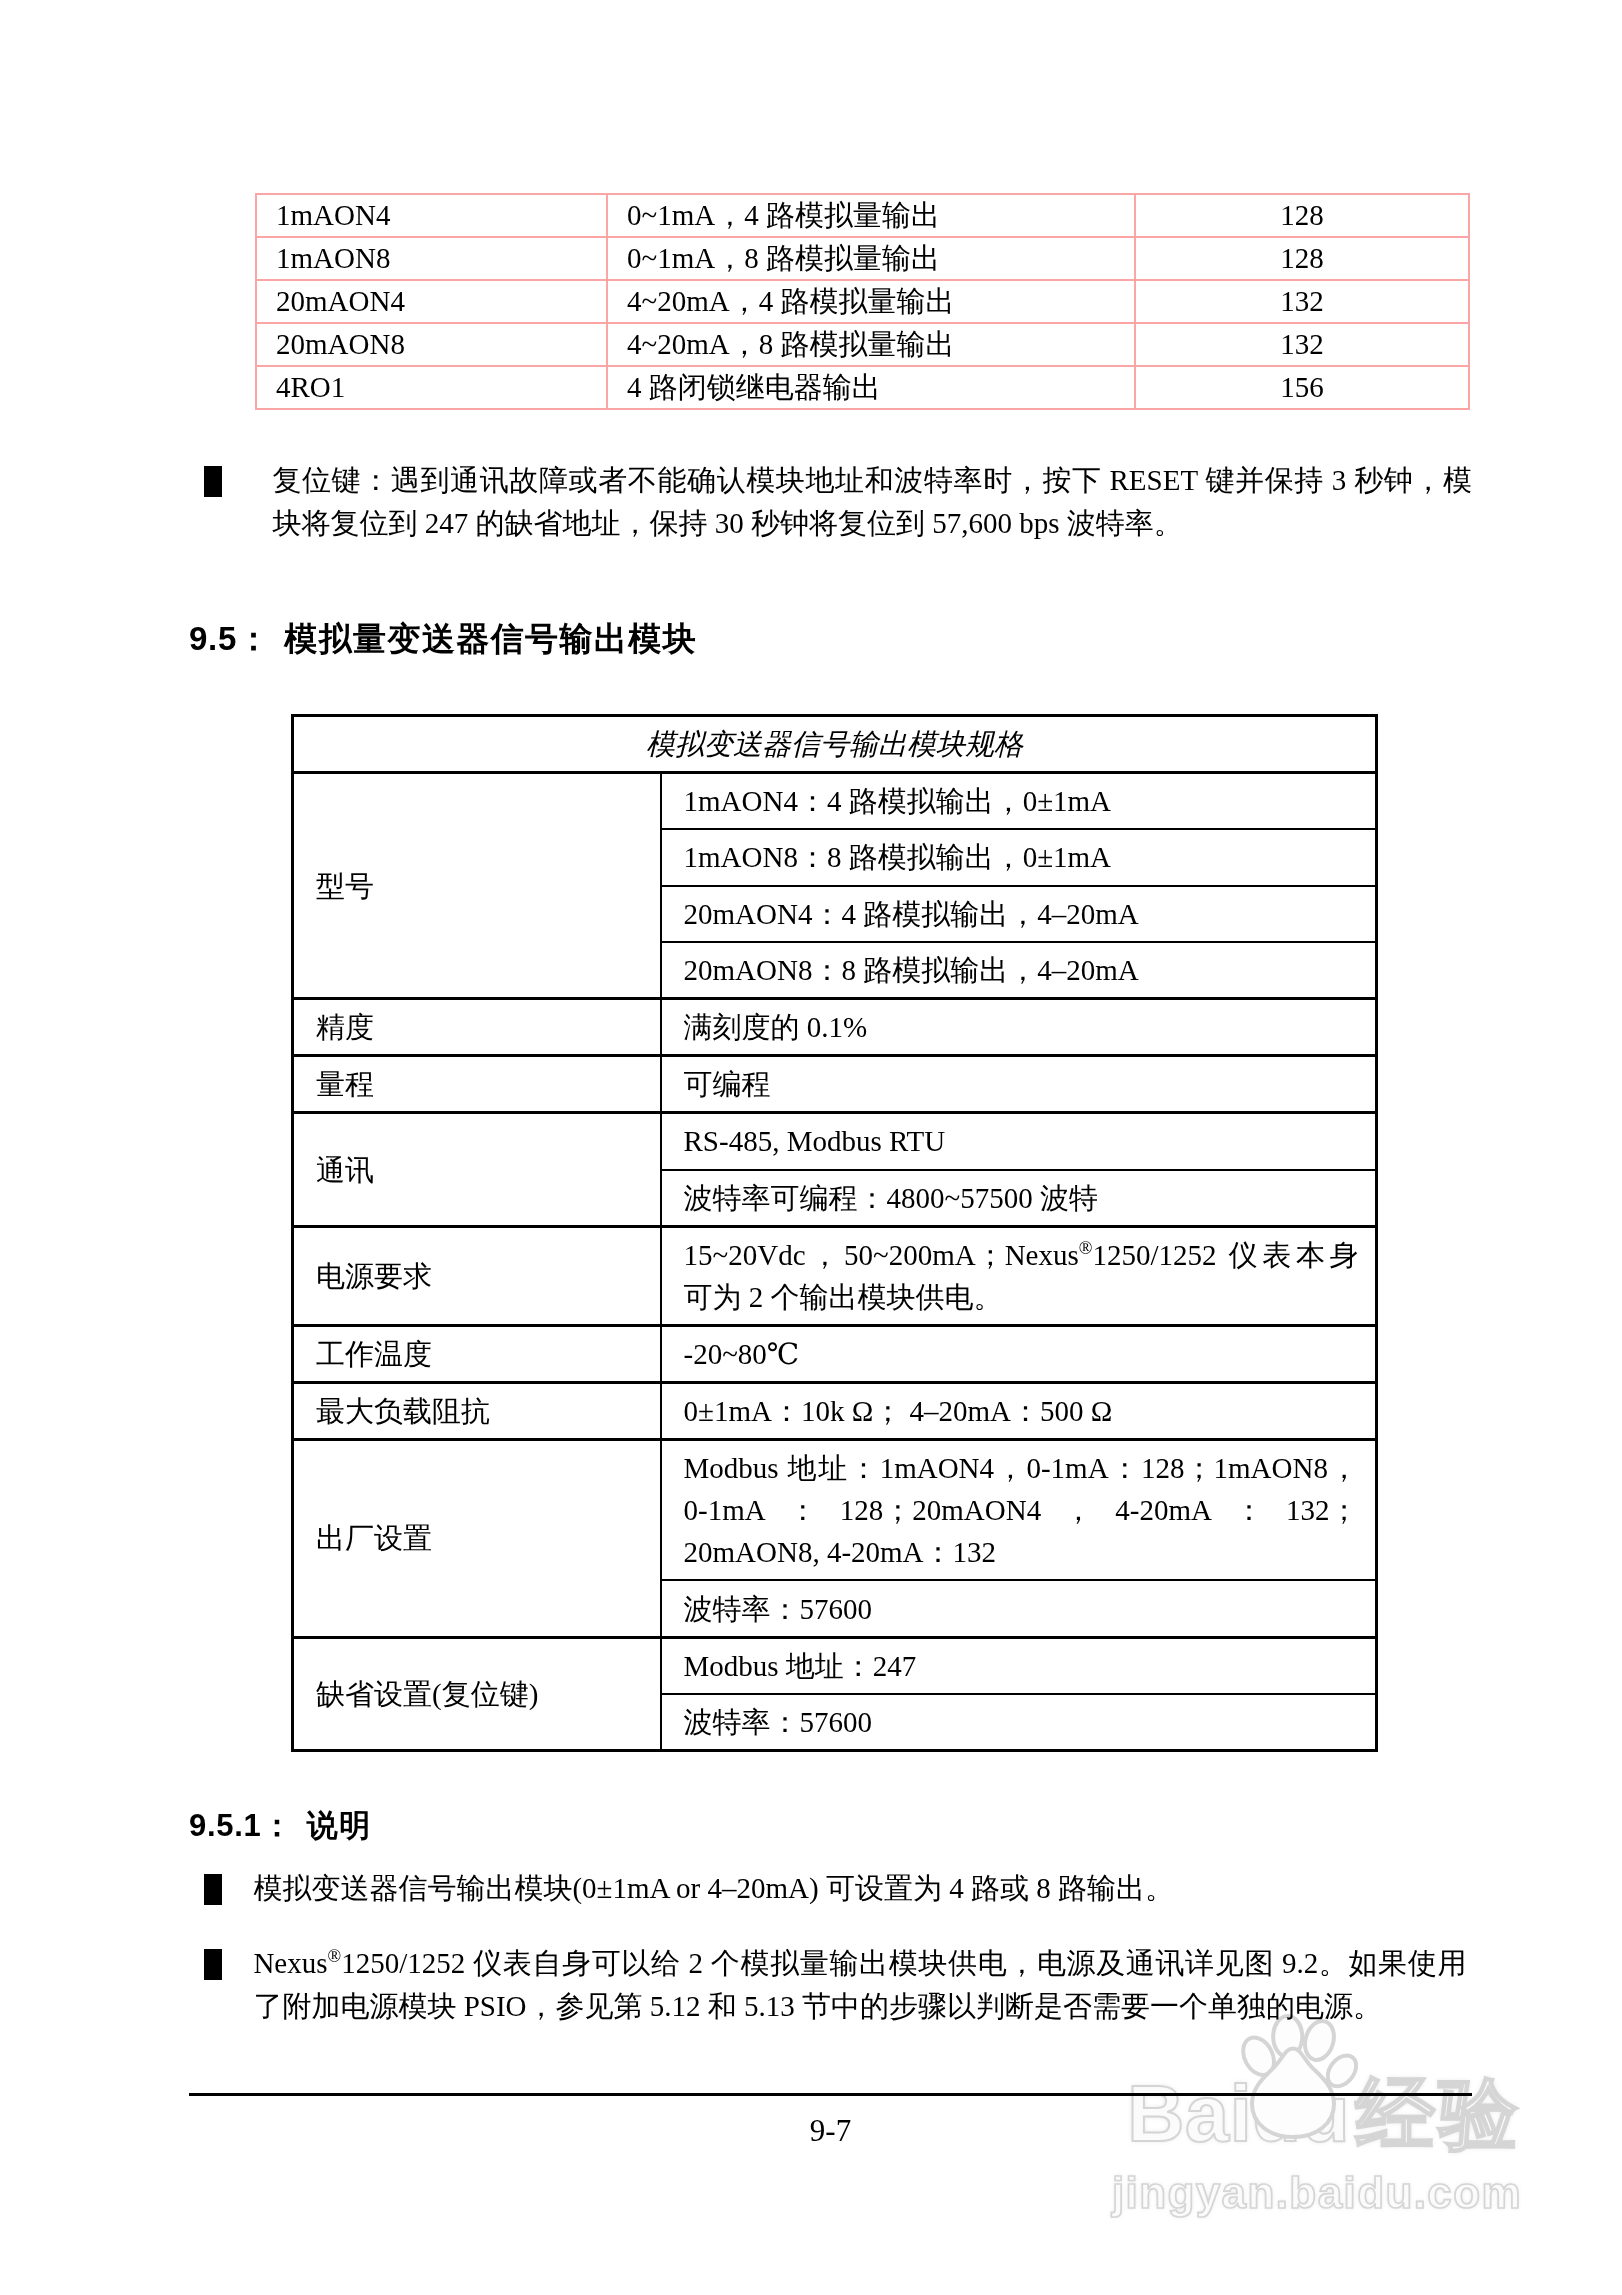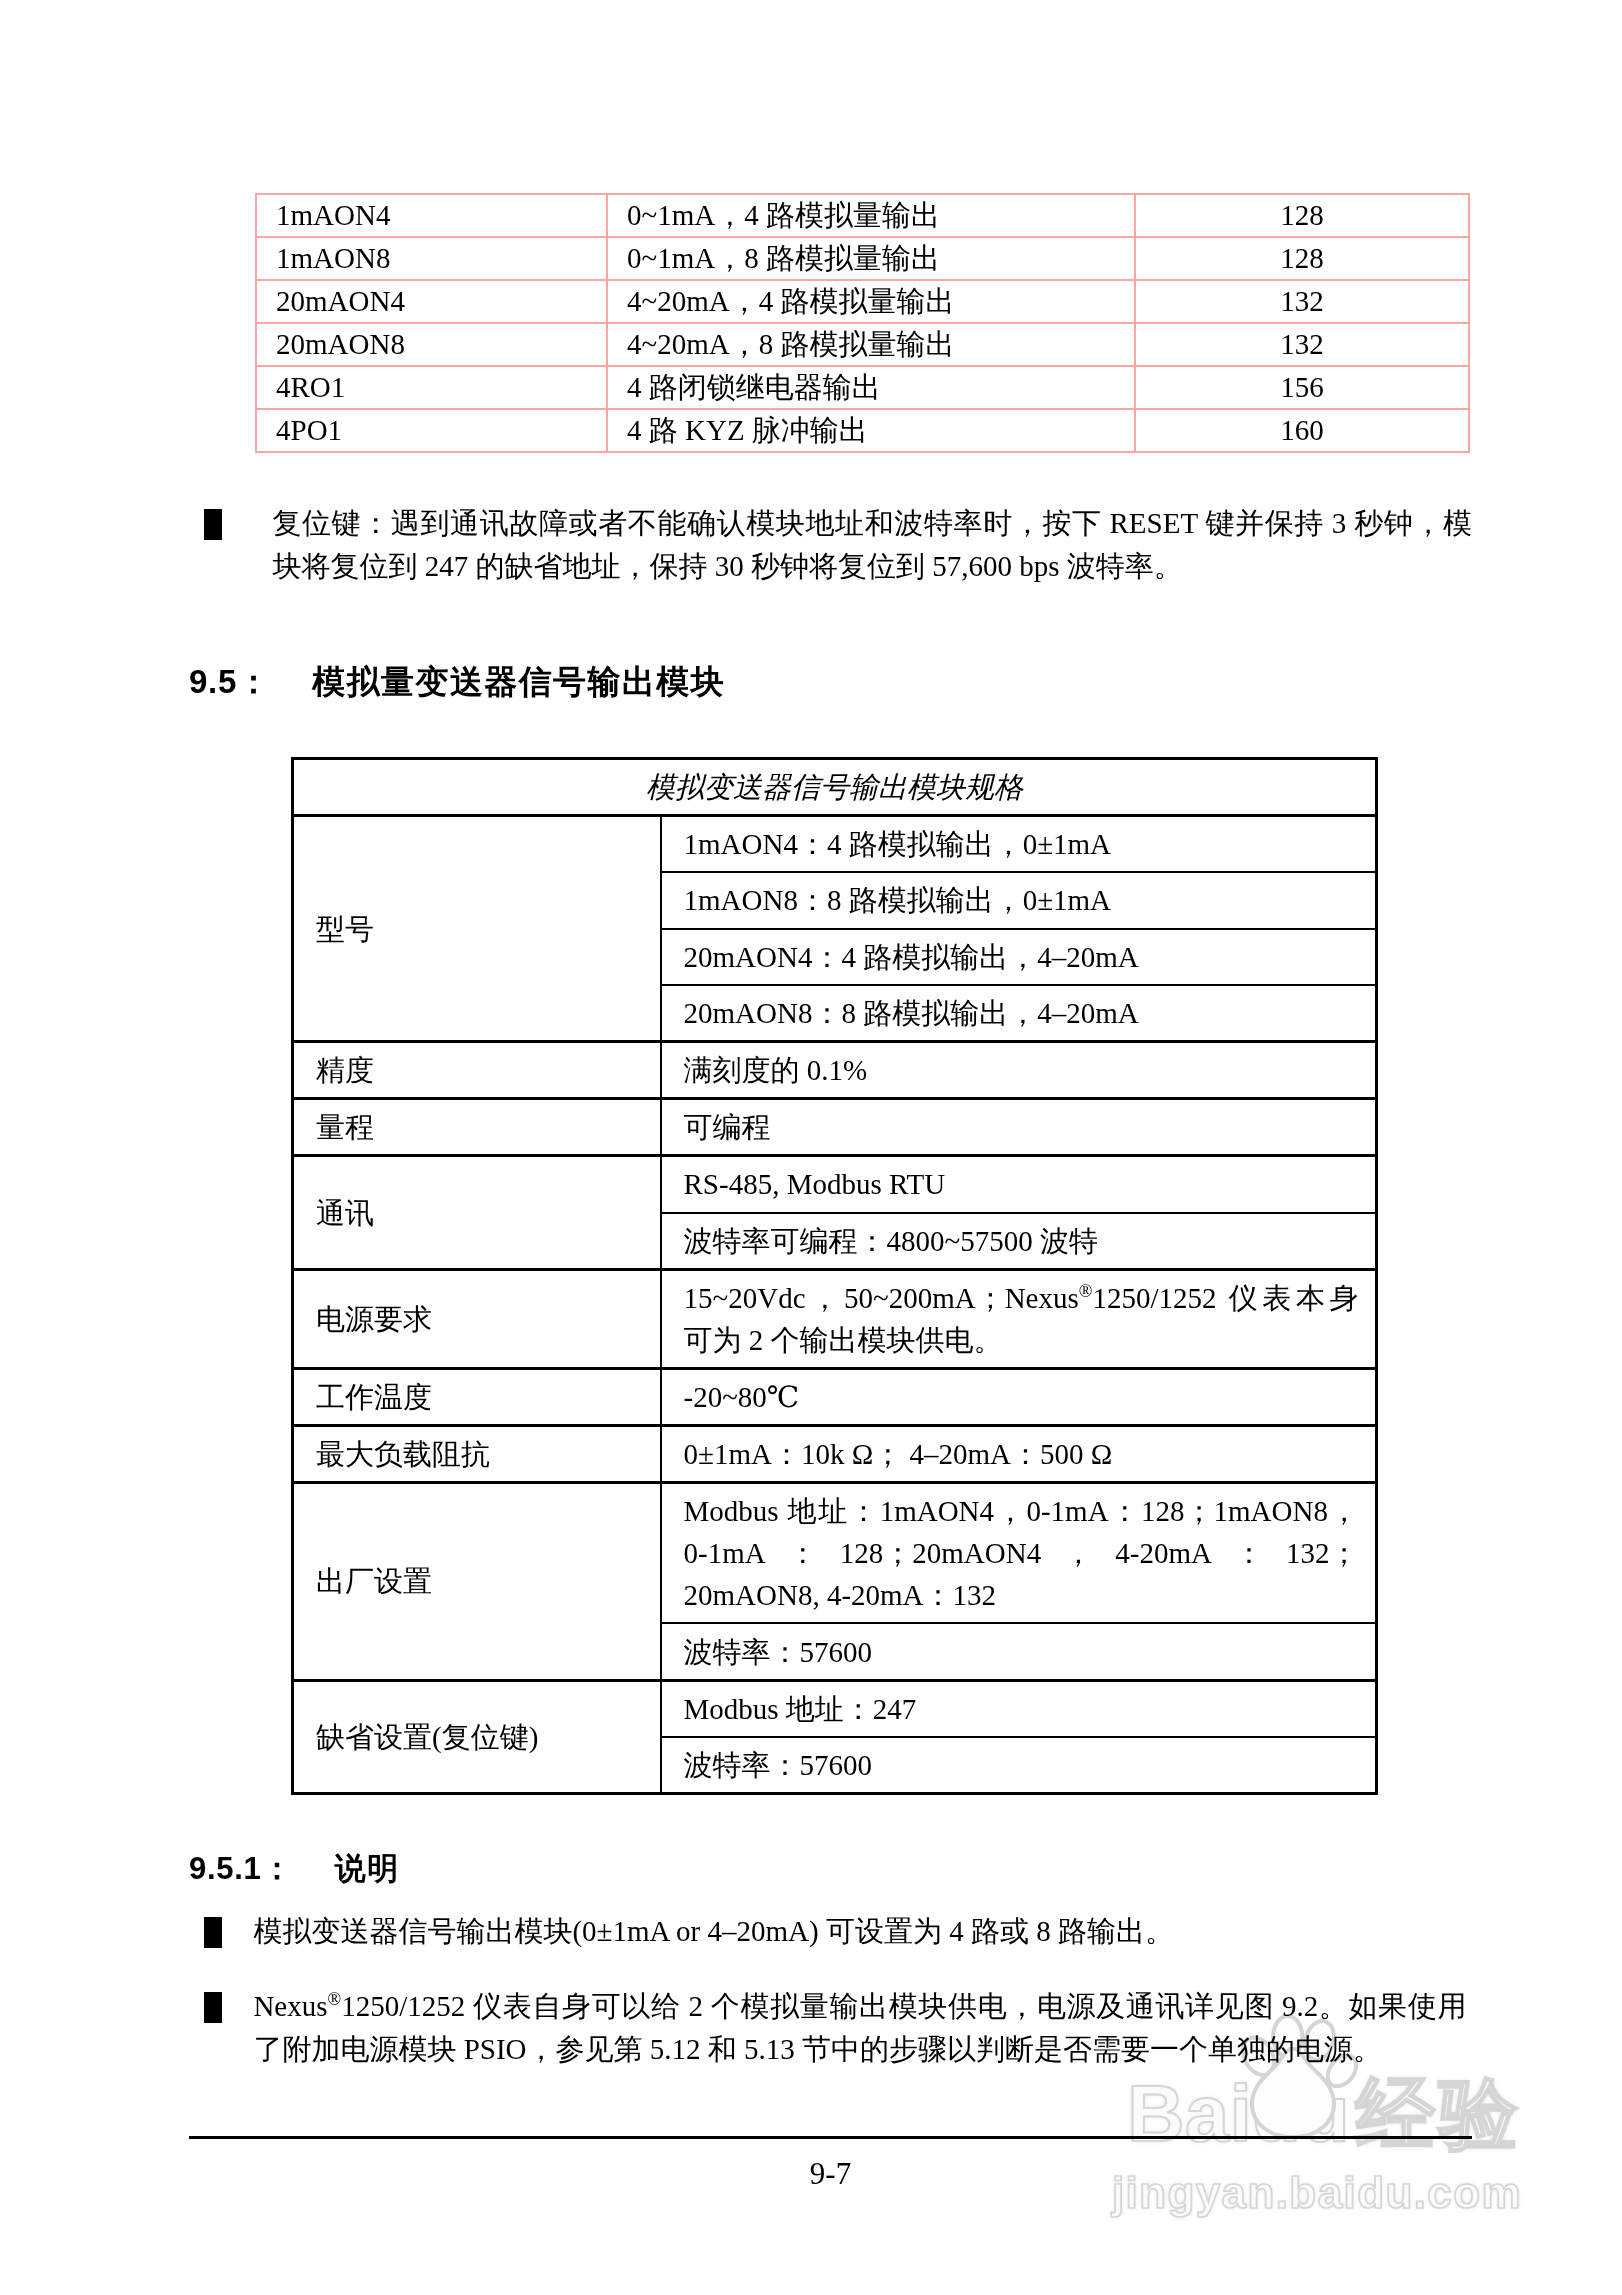--- a/index.html
+++ b/index.html
@@ -29,21 +29,21 @@
   .bullet .txt {
     margin-left:31px; width:1213px; font-size:29px; line-height:43px;
     text-align:justify;
   }
   .bullet .txt sup { font-size:0.62em; vertical-align:super; line-height:0; }
   .bullet-reset { margin-top:49px;gap:19px; }
 
   
   .heading {
     font-family:"Liberation Sans","DejaVu Sans",sans-serif; font-weight:bold;
-    color:#000; display:flex; align-items:baseline;gap:28px;
+    color:#000; display:flex; align-items:baseline;
   }
   .h95  { font-size:33px; margin-top:72px; }
   .h951 { font-size:31px; margin-top:53px; }
   .heading .sec-num { letter-spacing:0.7px; }
   .heading .sec-title { margin-left:13.6px; letter-spacing:1.4px; }
 
   
   table.spec {
     border-collapse:collapse; table-layout:fixed;
     margin:52px 0 0 102px; width:1084px;
@@ -133,25 +133,20 @@
         <tr>
           <td>20mAON8</td>
           <td>4~20mA，8 路模拟量输出</td>
           <td class="num">132</td>
         </tr>
         <tr>
           <td>4RO1</td>
           <td>4 路闭锁继电器输出</td>
           <td class="num">156</td>
         </tr>
-        <tr>
-          <td>4PO1</td>
-          <td>4 路 KYZ 脉冲输出</td>
-          <td class="num">160</td>
-        </tr>
       </tbody>
     </table>
 
     <div class="bullet bullet-reset">
       <div class="sq"></div>
       <div class="txt">复位键：遇到通讯故障或者不能确认模块地址和波特率时，按下 RESET 键并保持 3 秒钟，模块将复位到 247 的缺省地址，保持 30 秒钟将复位到 57,600 bps 波特率。</div>
     </div>
 
     <div class="heading h95">
       <span class="sec-num">9.5：</span>

